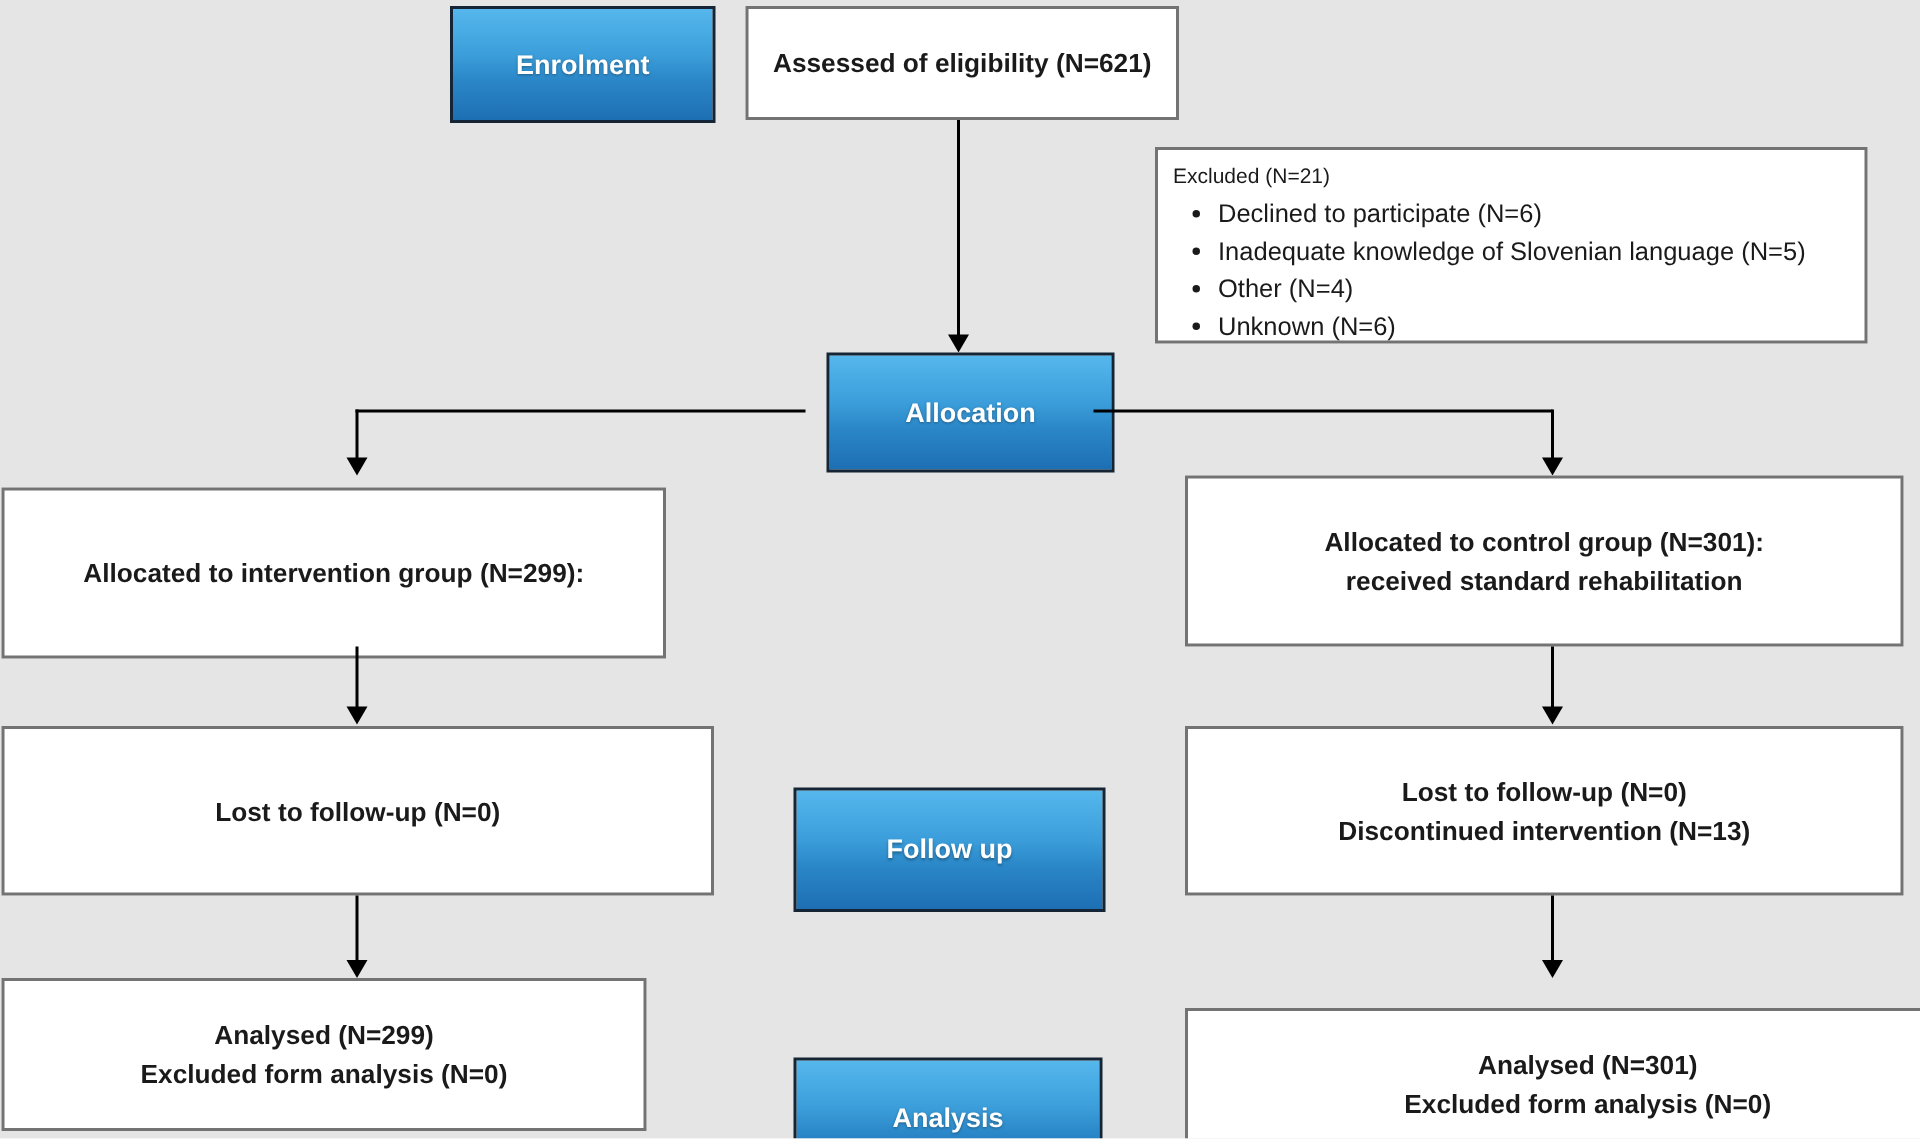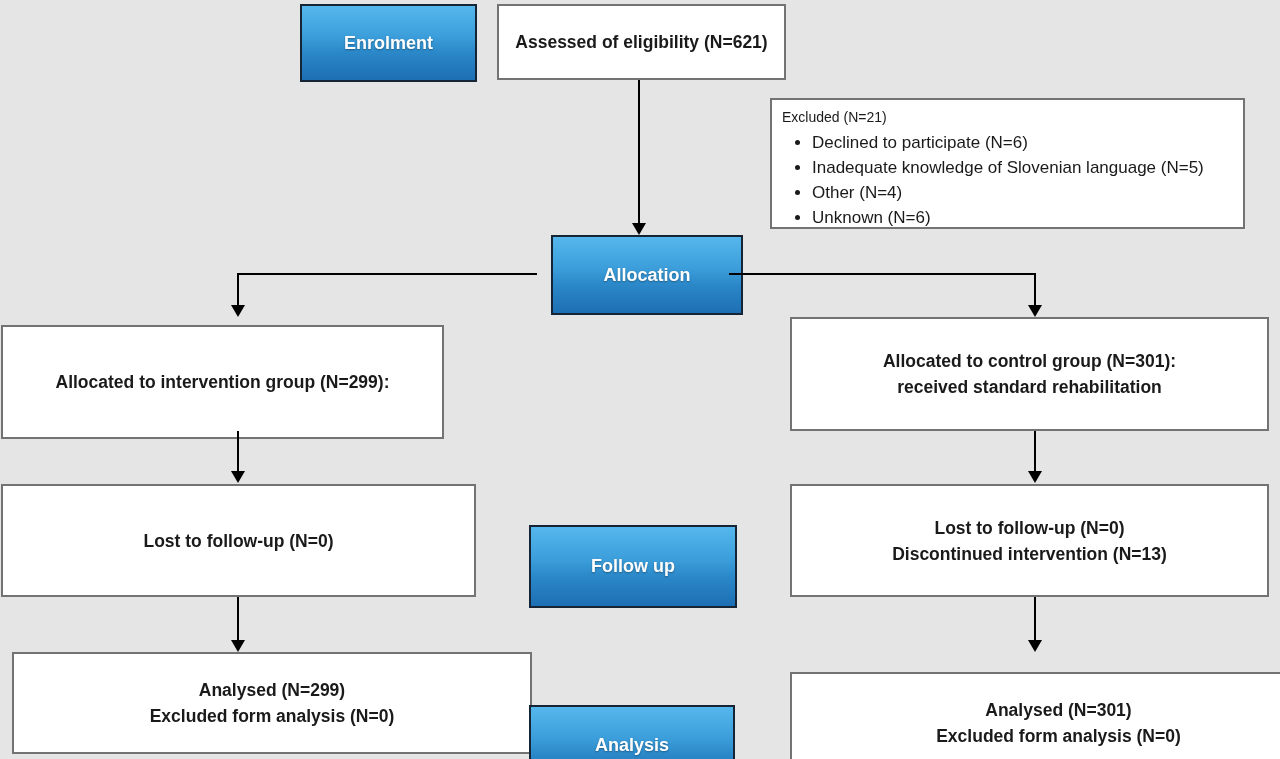--- a/index.html
+++ b/index.html
@@ -141,21 +141,21 @@
     <span>Lost to follow-up (N=0)</span>
     <span>Discontinued intervention (N=13)</span>
   </div>
 
   <div class="line" style="left:237px; top:597px; width:2px; height:44px;"></div>
   <div class="arrowhead" style="left:231px; top:640px;"></div>
 
   <div class="line" style="left:1034px; top:597px; width:2px; height:44px;"></div>
   <div class="arrowhead" style="left:1028px; top:640px;"></div>
 
-  <div class="box white-box" style="left:12px; top:652px; width:520px; height:102px;">
+  <div class="box white-box" style="left:1px; top:652px; width:430px; height:102px;">
     <span>Analysed (N=299)</span>
     <span>Excluded form analysis (N=0)</span>
   </div>
 
   <div class="box blue-box" style="left:529px; top:663px; width:206px; height:80px;margin-top:42px;">
     <span>Analysis</span>
   </div>
 
   <div class="box white-box" style="left:790px; top:672px; width:537px; height:102px;">
     <span>Analysed (N=301)</span>

